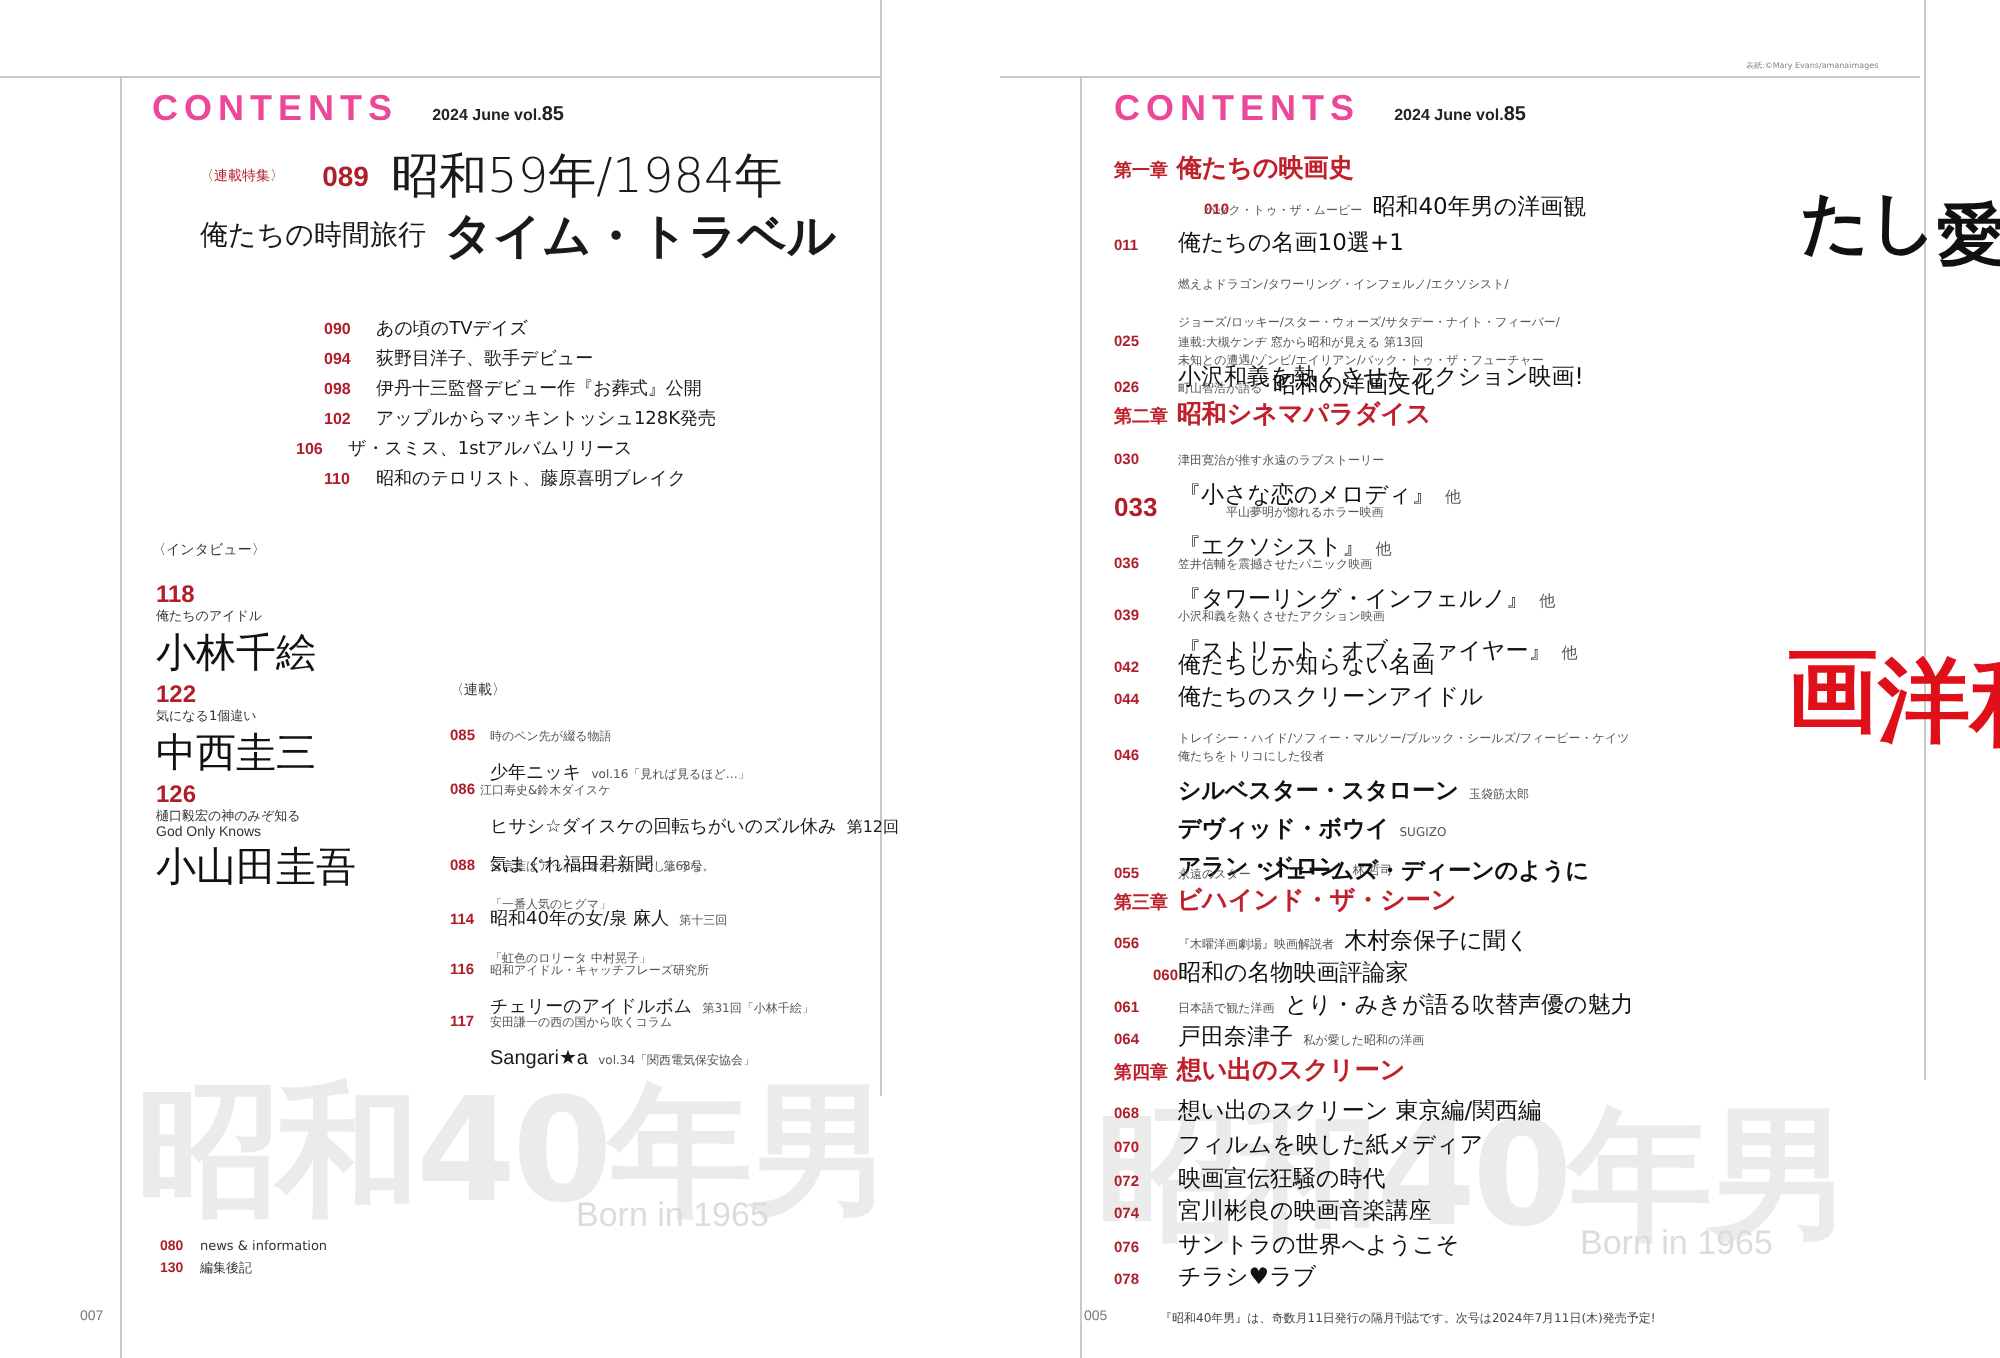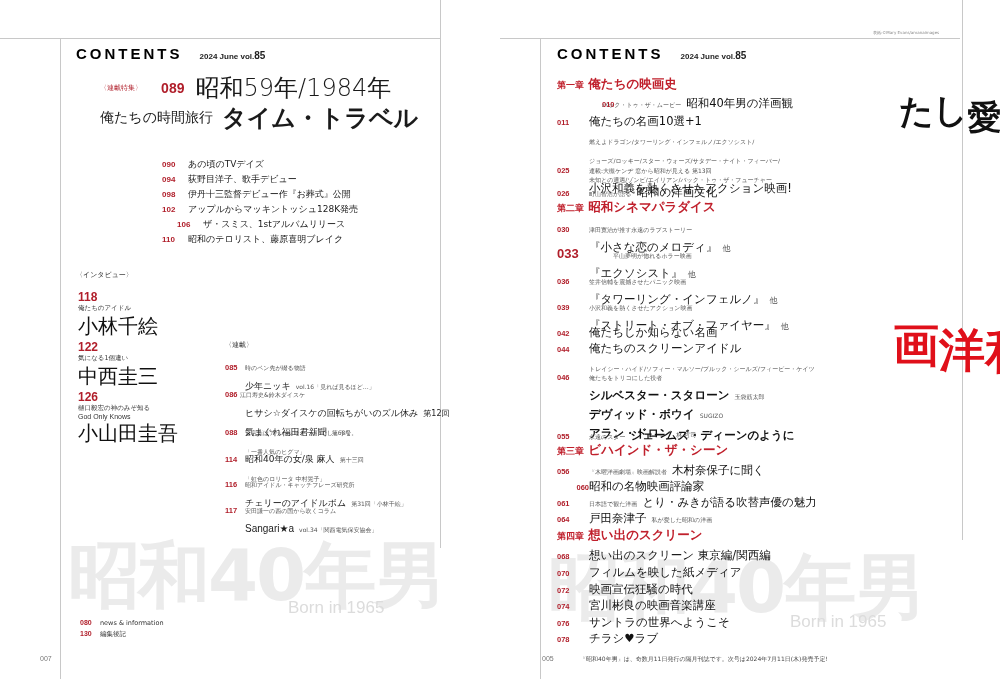--- a/index.html
+++ b/index.html
@@ -11,21 +11,21 @@
 
   
   .hline { position: absolute; height: 1px; background: #c8c8c8; }
   .vline { position: absolute; width: 1px; background: #c8c8c8; }
 
   
   .wm { position: absolute; font-family: "DejaVu Sans", sans-serif; font-weight: bold; color: #ebebeb; white-space: nowrap; z-index: 0; letter-spacing: -2px; }
   .wm-born { position: absolute; font-family: "Liberation Sans", sans-serif; font-size: 17px; color: #dcdcdc; z-index: 0; white-space: nowrap; }
   .content { position: relative; z-index: 1; }
 
-  .contents-title { font-family: "Liberation Sans", sans-serif; font-weight: bold; font-size: 15px; letter-spacing: 3px; color: #000000; }
+  .contents-title { font-family: "Liberation Sans", sans-serif; font-weight: bold; font-size: 18px; letter-spacing: 3px; color: #ec4899; }
   .issue { font-family: "Liberation Sans", sans-serif; font-size: 8px; font-weight: bold; color: #222; }
   .issue b { font-size: 10px; }
 
   .row { position: absolute; white-space: nowrap; }
   .small { font-size: 7px; color: #444; }
   .tiny { font-size: 6px; color: #555; }
   .mid { font-size: 10px; color: #1a1a1a; }
   .big { font-size: 11.5px; color: #111; }
   .bigb { font-size: 11.5px; font-weight: bold; color: #111; }
   .chap { font-size: 12.5px; font-weight: bold; color: #c0202c; }
@@ -63,21 +63,21 @@
   </div>
   <div class="row" style="left:100px;top:102px;">
     <span style="font-size:14px;vertical-align:middle;">俺たちの時間旅行</span>
     <span style="font-size:24px;font-weight:bold;vertical-align:middle;margin-left:4px;">タイム・トラベル</span>
   </div>
 
   <div class="row" style="left:162px;top:152px;"><span class="num" style="font-size:8px;display:inline-block;width:26px;">090</span><span class="mid" style="font-size:9px;">あの頃のTVデイズ</span></div>
   <div class="row" style="left:162px;top:167px;"><span class="num" style="font-size:8px;display:inline-block;width:26px;">094</span><span class="mid" style="font-size:9px;">荻野目洋子、歌手デビュー</span></div>
   <div class="row" style="left:162px;top:182px;"><span class="num" style="font-size:8px;display:inline-block;width:26px;">098</span><span class="mid" style="font-size:9px;">伊丹十三監督デビュー作『お葬式』公開</span></div>
   <div class="row" style="left:162px;top:197px;"><span class="num" style="font-size:8px;display:inline-block;width:26px;">102</span><span class="mid" style="font-size:9px;">アップルからマッキントッシュ128K発売</span></div>
-  <div class="row" style="left:177px;top:212px;"><span class="num" style="font-size:8px;display:inline-block;width:26px;">106</span><span class="mid" style="font-size:9px;">ザ・スミス、1stアルバムリリース</span></div>
+  <div class="row" style="left:148px;top:212px;"><span class="num" style="font-size:8px;display:inline-block;width:26px;">106</span><span class="mid" style="font-size:9px;">ザ・スミス、1stアルバムリリース</span></div>
   <div class="row" style="left:162px;top:227px;"><span class="num" style="font-size:8px;display:inline-block;width:26px;">110</span><span class="mid" style="font-size:9px;">昭和のテロリスト、藤原喜明ブレイク</span></div>
 
   <div class="row tiny" style="left:76px;top:270px;font-size:7px;color:#333;">〈インタビュー〉</div>
 
   <div class="row" style="left:78px;top:290px;">
     <div class="num" style="font-size:12px;">118</div>
     <div class="small" style="font-size:6.5px;color:#333;">俺たちのアイドル</div>
     <div class="serifbig">小林千絵</div>
   </div>
   <div class="row" style="left:78px;top:340px;">

